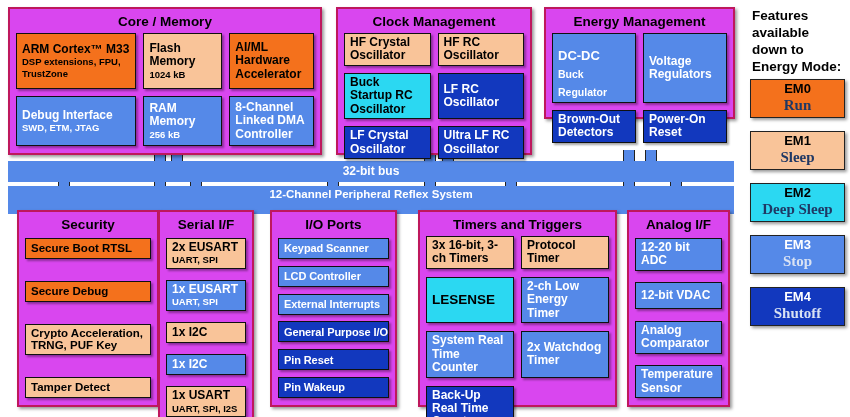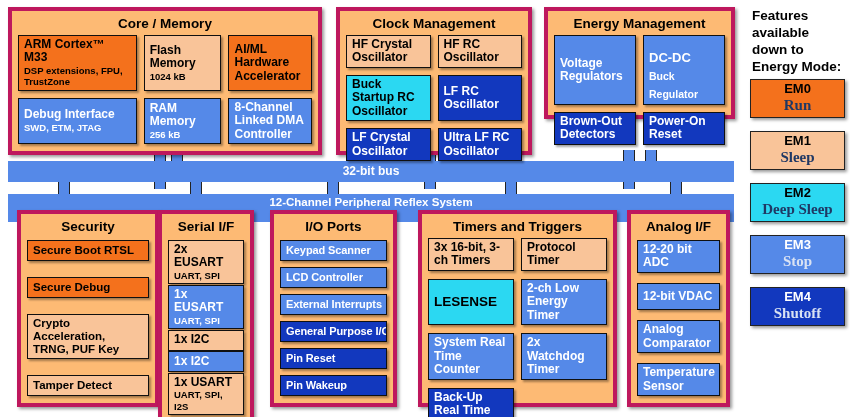--- a/index.html
+++ b/index.html
@@ -1,20 +1,20 @@
 <!DOCTYPE html>
 <html><head>
 <meta charset="utf-8">
 <style>
   html,body{margin:0;padding:0;background:#fff;}
   #stage{position:relative;width:850px;height:417px;background:#fff;overflow:hidden;
          font-family:"Liberation Sans","DejaVu Sans",sans-serif;font-weight:bold;color:#000;}
 
   
-  .panel{position:absolute;background:#fdba74;border:4px solid #be185d;
+  .panel{position:absolute;background:#d946ef;border:2px solid #be185d;
          box-shadow:2px 2px 3px rgba(0,0,0,.40);box-sizing:border-box;
          padding:3px 6px 7px 6px;display:flex;flex-direction:column;z-index:3;}
   .panel-title{text-align:center;font-size:13.5px;padding:2px 0 4px 0;flex:0 0 auto;}
   .blocks{flex:1 1 auto;min-height:0;}
 
   #p-core    {left:8px;  top:7px;  width:314px;height:148px;}
   #p-clock   {left:336px;top:7px;  width:196px;height:148px;}
   #p-energy  {left:544px;top:7px;  width:191px;height:112px;}
   #p-security{left:8px;  top:210px;width:142px;height:197px;margin-left:9px;}
   #p-serial  {left:158px;top:210px;width:96px; height:216px;}
@@ -47,21 +47,21 @@
   .c-orange  {background:#F4711C;color:#000;}
   .c-peach   {background:#F9C499;color:#000;}
   .c-cyan    {background:#2BD8F2;color:#000;}
   .c-blue    {background:#5589E8;color:#fff;}
   .c-darkblue{background:#1238BE;color:#fff;}
 
   
   .bus{position:absolute;left:8px;width:726px;background:#5589E8;color:#fff;
        text-align:center;z-index:2;}
   .bus1{top:161px;height:21px;line-height:21px;font-size:12px;}
-  .bus2{top:194px;height:28px;line-height:17px;font-size:11.5px;}
+  .bus2{top:186px;height:28px;line-height:17px;font-size:11.5px;}
   .stub{position:absolute;width:12px;background:#5589E8;border-left:1px solid #222;
         border-right:1px solid #222;box-sizing:border-box;z-index:1;}
 
   
   .legend-title{position:absolute;left:752px;top:8px;width:92px;font-size:13.5px;
                 line-height:1.25;white-space:pre-line;}
   .em{position:absolute;left:750px;width:95px;height:39px;border:1px solid #222;
       box-shadow:2px 2px 3px rgba(0,0,0,.40);box-sizing:border-box;
       display:flex;flex-direction:column;align-items:center;justify-content:center;}
   .em .m{font-size:13px;line-height:1.15;}
@@ -145,24 +145,24 @@
           <div class="m">LF Crystal Oscillator</div>
         </div>
         <div class="blk c-darkblue">
           <div class="m">Ultra LF RC Oscillator</div>
         </div>
       </div>
   </div>
   <div class="panel" id="p-energy">
     <div class="panel-title">Energy Management</div>
     <div class="blocks">
+        <div class="blk c-blue inline-sub"><div class="m">DC-DC</div> <div class="s">Buck Regulator</div></div>
         <div class="blk c-blue">
           <div class="m">Voltage Regulators</div>
         </div>
-        <div class="blk c-blue inline-sub"><div class="m">DC-DC</div> <div class="s">Buck Regulator</div></div>
         <div class="blk c-darkblue">
           <div class="m">Brown-Out Detectors</div>
         </div>
         <div class="blk c-darkblue">
           <div class="m">Power-On Reset</div>
         </div>
       </div>
   </div>
 
   <div class="panel" id="p-security">

